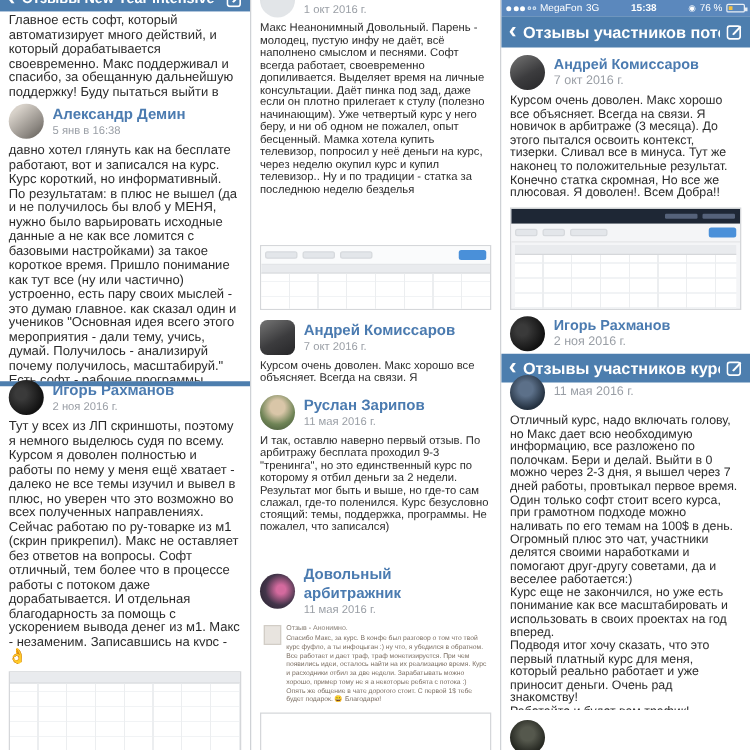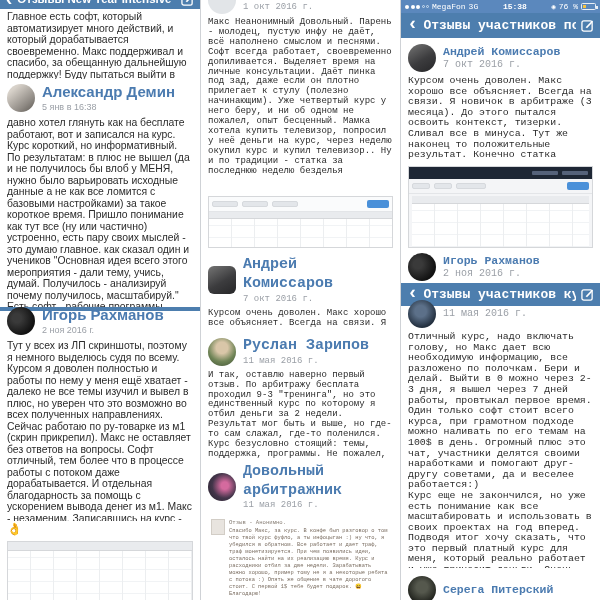--- a/index.html
+++ b/index.html
@@ -2,34 +2,34 @@
 <html><head>
 <meta charset="utf-8">
 <style>
   * { margin:0; padding:0; box-sizing:border-box; }
   html,body { background:#9a9a9a; }
   #stage {
     width:600px; height:600px; overflow:hidden; display:flex;
     font-family:"Liberation Sans", sans-serif; background:#fff; position:relative;
   }
   .col { width:200px; height:600px; overflow:hidden; background:#fff; position:relative; }
-  .col + .col { border-left:1px solid #cfd2d6;font-family:Liberation Mono, monospace; }
+  .col + .col { border-left:1px solid #cfd2d6; }
 
   
   .navbar {
     background:#4d7eae; color:#fff; display:flex; align-items:center;
     padding:0 6px; gap:5px; overflow:hidden;
   }
   .navbar .back { font-size:19px; line-height:1; font-weight:bold; margin-top:-2px; }
   .navbar .ttl { font-size:11.5px; font-weight:bold; white-space:nowrap; overflow:hidden; flex:1; }
   .compose { width:13px; height:13px; flex:0 0 auto; }
   .rev-head { display:flex; gap:7px; padding:4px 7px 2px 7px; align-items:center; }
   .ava { width:28px; height:28px; border-radius:50%; flex:0 0 auto; }
   .who { line-height:1.25; }
-  .name { font-size:15px; font-weight:bold; color:#4b7bb0; }
+  .name { font-size:12px; font-weight:bold; color:#4b7bb0; }
   .date { font-size:9px; color:#9a9fa6; }
   .body { padding:2px 7px 0 7px; color:#2b2b2b; overflow:hidden; white-space:pre-line; }
   .emoji { padding:1px 7px; font-size:12px; }
 
   
   .col-l .body { font-size:10.4px; line-height:11.5px; }
   .col-m .body { font-size:9px;    line-height:9.9px;  }
   .col-r .body { font-size:9.9px;  line-height:10.6px; }
 
   
@@ -158,21 +158,21 @@
 
     <div class="rev-head" style="margin-top:4px">
       <span class="ava ava-rus"></span>
       <span class="who">
         <div class="name">Руслан Зарипов</div>
         <div class="date">11 мая 2016 г.</div>
       </span>
     </div>
     <div class="body" style="height:90px">И так, оставлю наверно первый отзыв. По арбитражу бесплата проходил 9-3 "тренинга", но это единственный курс по которому я отбил деньги за 2 недели. Результат мог быть и выше, но где-то сам слажал, где-то поленился. Курс безусловно стоящий: темы, поддержка, программы. Не пожалел, что записался)</div>
 
-    <div class="rev-head" style="">
+    <div class="rev-head" style="margin-top:12px">
       <span class="ava ava-dov"></span>
       <span class="who">
         <div class="name">Довольный арбитражник</div>
         <div class="date">11 мая 2016 г.</div>
       </span>
     </div>
 
     <div class="doc">
       <div class="doc-head">
         <span class="doc-ico"></span>
@@ -260,19 +260,16 @@
         <div class="date" style="font-size:10px">11 мая 2016 г.</div>
       </span>
     </div>
     <div class="body" style="height:238px">Отличный курс, надо включать голову, но Макс дает всю необходимую информацию, все разложено по полочкам. Бери и делай. Выйти в 0 можно через 2-3 дня, я вышел через 7 дней работы, провтыкал первое время. Один только софт стоит всего курса, при грамотном подходе можно наливать по его темам на 100$ в день. Огромный плюс это чат, участники делятся своими наработками и помогают друг-другу советами, да и веселее работается:)
 Курс еще не закончился, но уже есть понимание как все масштабировать и использовать в своих проектах на год вперед.
 Подводя итог хочу сказать, что это первый платный курс для меня, который реально работает и уже приносит деньги. Очень рад знакомству!
 Работайте и будет вам трафик!</div>
 
     <div class="rev-head" style="margin-top:4px">
       <span class="ava ava-ser"></span>
-      <span class="who">
-        <div class="name" style="font-size:11.5px">Серега Питерский</div>
-      </span>
     </div>
   </div>
 
 </div>
 
 </body></html>

